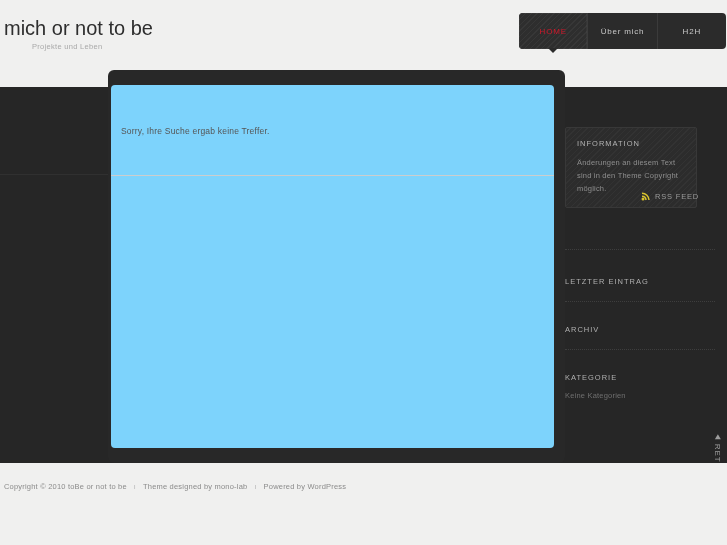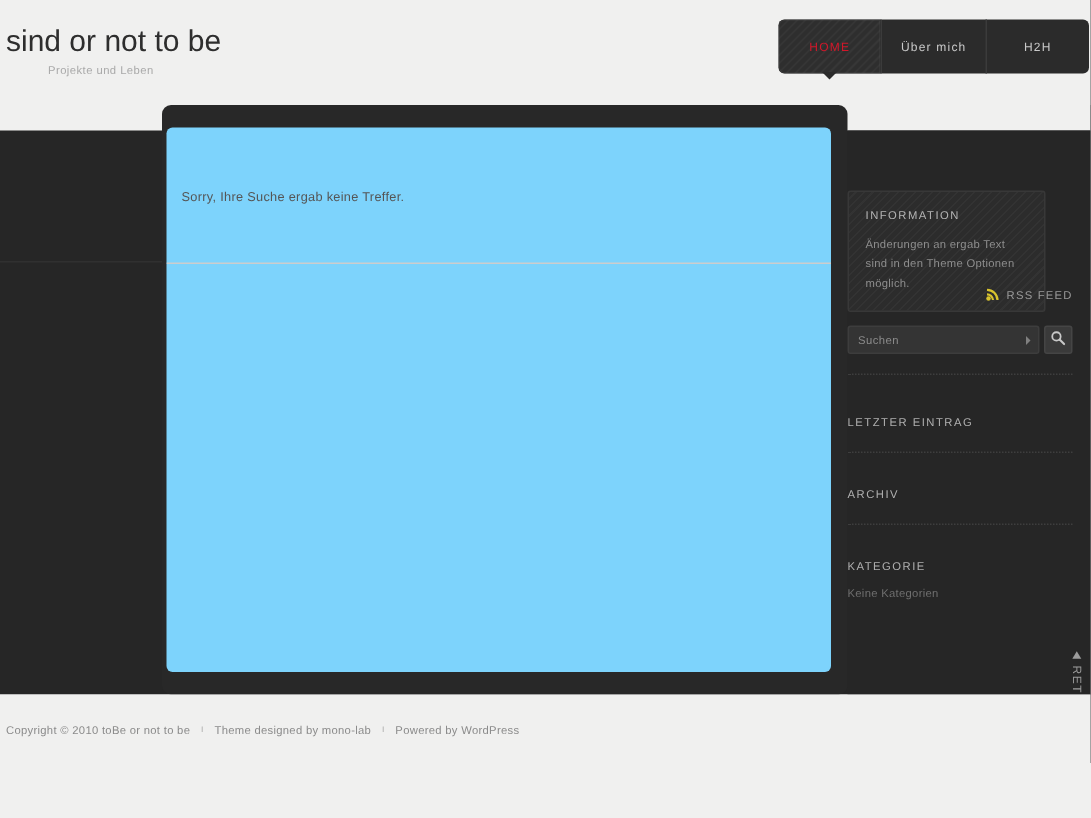--- a/index.html
+++ b/index.html
@@ -199,21 +199,21 @@
 
   .info-text {
     font-size: 7.5px;
     line-height: 13px;
     color: #8e8e8e;
     letter-spacing: 0.2px;
   }
 
   #rss-row {
     position: absolute;
-    right: 12px;
+    right: 28px;
     top: 104px;
     display: flex;
     align-items: center;
     gap: 4px;
     cursor: pointer;
   }
 
   #rss-icon {
     width: 10px;
     height: 10px;
@@ -367,21 +367,21 @@
     font-size: 7px;
   }
   .footer-link { color: #8b8b8b; text-decoration: none; cursor: pointer; }
 </style>
 </head>
 <body>
 
 <div id="header">
 
   <div id="branding">
-    <div id="site-title">sind or not to be</div>
+    <div id="site-title">mich or not to be</div>
     <div id="site-tagline">Projekte und Leben</div>
   </div>
 
   <div id="nav">
     <div class="nav-item active">
       <span>HOME</span>
     </div>
     <div class="nav-item">
       <span>Über mich</span>
     </div>
@@ -401,48 +401,34 @@
 
 <div id="content">
   <div id="content-message">Sorry, Ihre Suche ergab keine Treffer.</div>
   <div id="content-rule"></div>
 </div>
 
 <div id="sidebar">
 
   <div id="info-box">
     <div class="info-title">INFORMATION</div>
-    <div class="info-text">Änderungen an ergab Text sind in den Theme Optionen möglich.</div>
+    <div class="info-text">Änderungen an diesem Text sind in den Theme Copyright möglich.</div>
   </div>
 
   <div id="rss-row">
     <span id="rss-icon">
       <svg width="10" height="10" viewBox="0 0 10 10">
         <circle cx="2" cy="8" r="1.5" fill="#d8c32e"></circle>
         <path d="M1 5.2 A4 4 0 0 1 5 9" stroke="#d8c32e" stroke-width="1.5" fill="none"></path>
         <path d="M1 2.2 A7 7 0 0 1 8 9" stroke="#d8c32e" stroke-width="1.5" fill="none"></path>
       </svg>
     </span>
     <span id="rss-label">RSS FEED</span>
   </div>
 
-  <div id="search-row">
-    <div id="search-field">
-      <input id="search-input" type="text" placeholder="Suchen" style="">
-      <span id="search-caret"></span>
-    </div>
-    <div id="search-button">
-      <span>
-        <svg width="11" height="11" viewBox="0 0 11 11">
-          <circle cx="4.3" cy="4.3" r="2.8" stroke="#c8c8c8" stroke-width="1.2" fill="none"></circle>
-          <line x1="6.4" y1="6.4" x2="9.4" y2="9.4" stroke="#c8c8c8" stroke-width="1.4" stroke-linecap="round"></line>
-        </svg>
-      </span>
-    </div>
-  </div>
 
   <div class="dotted-sep" style="top:162px;"></div>
 
   <div class="widget-title" style="top:190px;">LETZTER EINTRAG</div>
 
   <div class="dotted-sep" style="top:214px;"></div>
 
   <div class="widget-title" style="top:238px;">ARCHIV</div>
 
   <div class="dotted-sep" style="top:262px;"></div>

